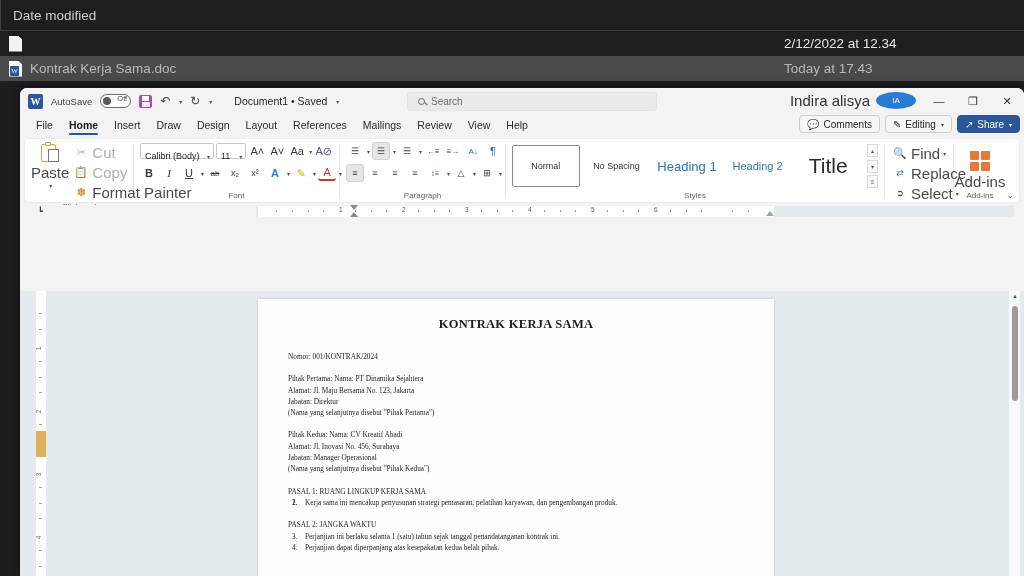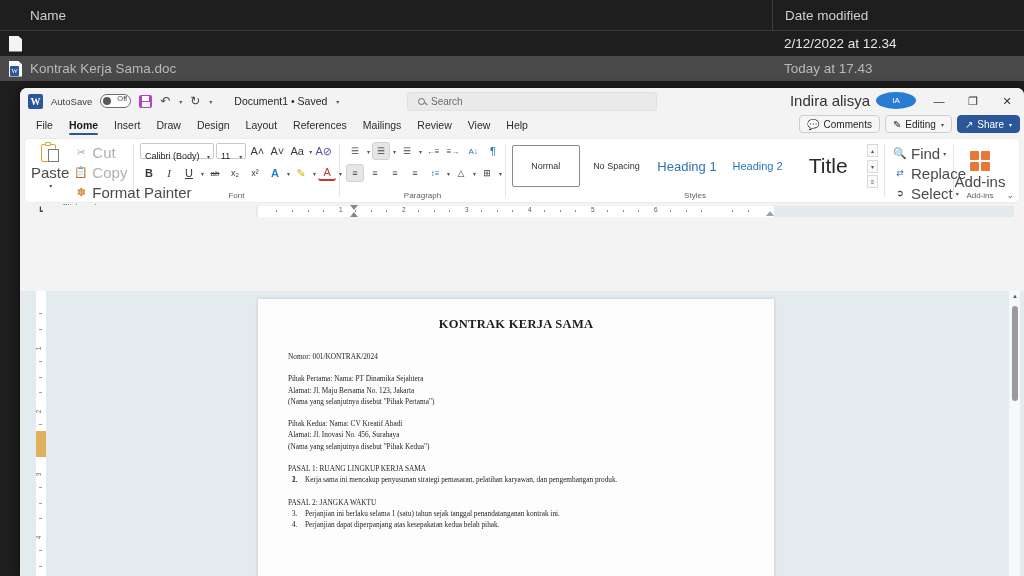--- a/index.html
+++ b/index.html
@@ -203,21 +203,20 @@
   .v-scroll .thumb{
     position:absolute; top:15px; left:2.5px; width:6px; height:95px;
     background:#9b9b9b; border-radius:3px;
   }
 </style>
 </head>
 <body>
 
 <div id="file-manager">
   <div class="fm-header">
-    <div class="fm-col-name">Name</div>
     <div class="fm-col-date">Date modified</div>
   </div>
 
   <div class="fm-row r1">
     <div class="nm">
       <span class="doc-ico">
           <span class="pg"></span>
         </span>
     </div>
     <div class="dt">2/12/2022 at 12.34</div>
@@ -530,24 +529,26 @@
     </div>
 
     <div class="page">
       <div class="page-inner">
         <div class="doc-title">KONTRAK KERJA SAMA</div>
 
         <div class="doc-p">Nomor: 001/KONTRAK/2024</div>
         <div class="doc-gap"></div>
         <div class="doc-p">Pihak Pertama: Nama: PT Dinamika Sejahtera</div>
         <div class="doc-p">Alamat: Jl. Maju Bersama No. 123, Jakarta</div>
+        <div class="doc-p">Jabatan: Direktur</div>
         <div class="doc-p">(Nama yang selanjutnya disebut "Pihak Pertama")</div>
         <div class="doc-gap"></div>
         <div class="doc-p">Pihak Kedua: Nama: CV Kreatif Abadi</div>
         <div class="doc-p">Alamat: Jl. Inovasi No. 456, Surabaya</div>
+        <div class="doc-p">Jabatan: Manager Operasional</div>
         <div class="doc-p">(Nama yang selanjutnya disebut "Pihak Kedua")</div>
         <div class="doc-gap"></div>
 
         <div class="doc-h">PASAL 1: RUANG LINGKUP KERJA SAMA</div>
         <div class="doc-li">
           <span class="n">1.</span>
         </div>
         <div class="doc-li">
           <span class="n">2.</span>
           <span>Kerja sama ini mencakup penyusunan strategi pemasaran, pelatihan karyawan, dan pengembangan produk.</span>

